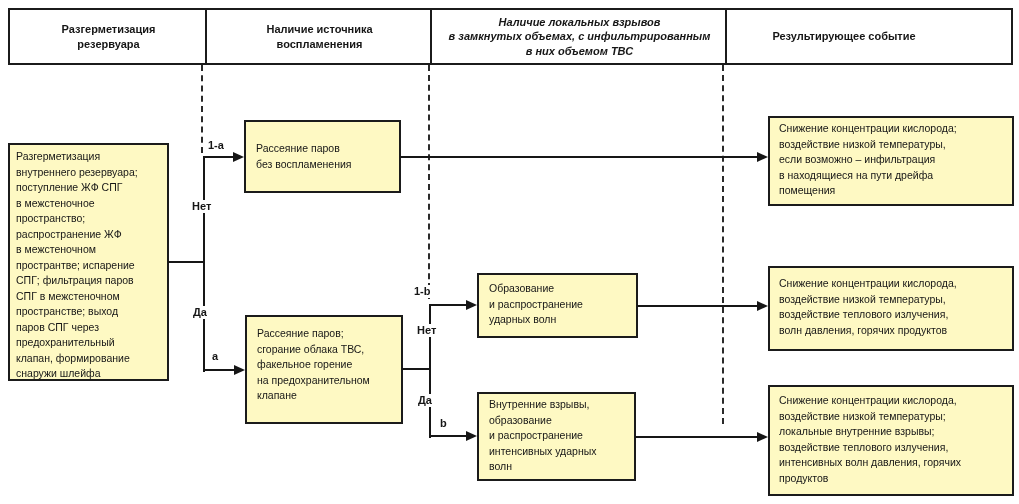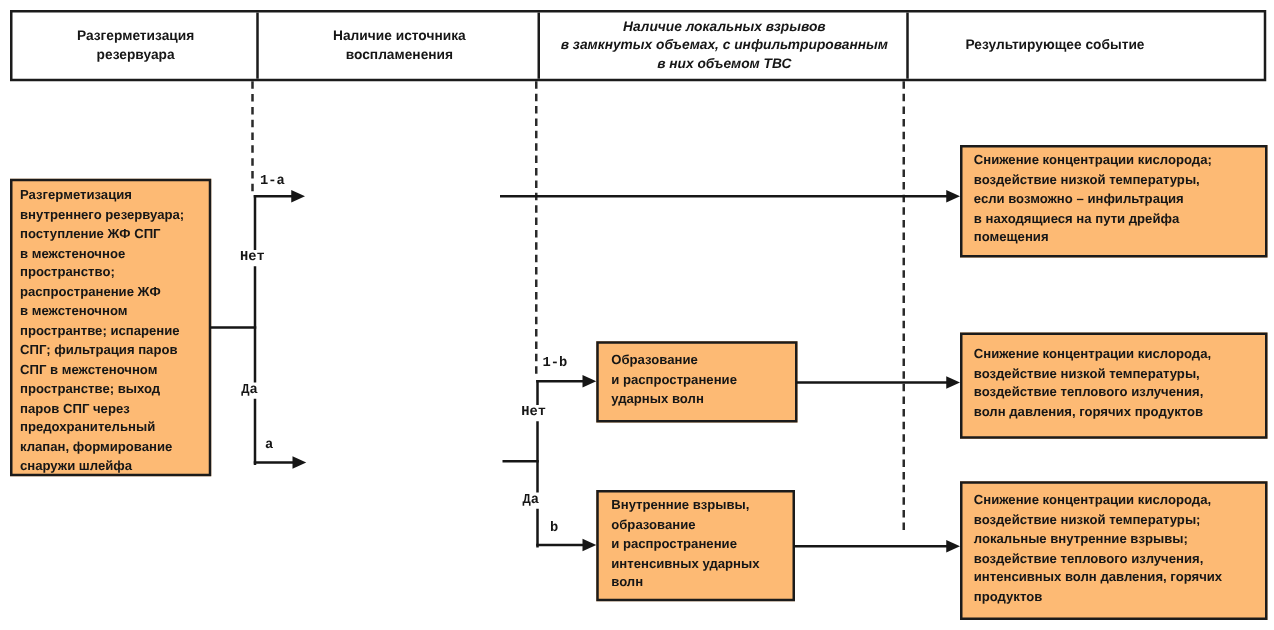--- a/index.html
+++ b/index.html
@@ -2,40 +2,40 @@
 <html><head>
 <meta charset="utf-8">
 <style>
   html,body{margin:0;padding:0;background:#fff;}
   #canvas{
     position:relative;width:1019px;height:504px;background:#fff;overflow:hidden;
     font-family:"Liberation Sans","DejaVu Sans",sans-serif;
     color:#161616;
   }
   .box{
-    position:absolute;box-sizing:border-box;border:2px solid #1b1b1b;background:#fdba74;
-    font-weight:bold;font-size:10.5px;line-height:15.5px;white-space:pre-line;
+    position:absolute;box-sizing:border-box;border:2px solid #1b1b1b;background:#fef9c3;
+    font-weight:normal;font-size:10.5px;line-height:15.5px;white-space:pre-line;
   }
   .hdr{position:absolute;box-sizing:border-box;border:2px solid #1b1b1b;background:#fff;}
   .hdr-cell{
     position:absolute;top:0;bottom:0;display:flex;align-items:center;justify-content:center;
     text-align:center;font-weight:bold;font-size:11px;line-height:14.5px;white-space:pre-line;
   }
   .hdr-div{position:absolute;top:0;bottom:0;width:2px;background:#1b1b1b;}
   .hline{position:absolute;height:2px;background:#161616;}
   .vline{position:absolute;width:2px;background:#161616;}
   .dash{position:absolute;width:0;border-left:2px dashed #2a2a2a;}
   .ah{
     position:absolute;width:0;height:0;
     border-top:5px solid transparent;border-bottom:5px solid transparent;
     border-left:11px solid #161616;
   }
   .lbl{
     position:absolute;font-weight:bold;font-size:11px;line-height:13px;
-    background:#fff;padding:0 2px;white-space:nowrap;font-family:Liberation Mono, monospace;
+    background:#fff;padding:0 2px;white-space:nowrap;
   }
 </style>
 </head>
 <body>
 
 <div id="canvas">
 
   <div class="hdr" style="left:8px;top:8px;width:1005px;height:57px;">
     <div class="hdr-cell" style="left:0;width:197px;">Разгерметизация
 резервуара</div>
@@ -74,32 +74,39 @@
   <div class="vline" style="left:203px;top:156px;height:216px;"></div>
   <div class="hline" style="left:203px;top:156px;width:32px;"></div>
   <div class="ah" style="left:233px;top:152px;"></div>
   <div class="hline" style="left:203px;top:369px;width:33px;"></div>
   <div class="ah" style="left:234px;top:365px;"></div>
   <div class="lbl" style="left:206px;top:139px;">1-a</div>
   <div class="lbl" style="left:190px;top:200px;">Нет</div>
   <div class="lbl" style="left:191px;top:306px;">Да</div>
   <div class="lbl" style="left:210px;top:350px;">a</div>
 
+  <div class="box" style="left:244px;top:120px;width:157px;height:73px;display:flex;align-items:center;padding-left:10px;">Рассеяние паров
+без воспламенения</div>
 
+  <div class="box" style="left:245px;top:315px;width:158px;height:109px;padding:9px 2px 0 10px;">Рассеяние паров;
+сгорание облака ТВС,
+факельное горение
+на предохранительном
+клапане</div>
 
   <div class="hline" style="left:400px;top:156px;width:359px;"></div>
   <div class="ah" style="left:757px;top:152px;"></div>
 
   <div class="hline" style="left:402px;top:368px;width:29px;"></div>
   <div class="vline" style="left:429px;top:304px;height:134px;"></div>
   <div class="hline" style="left:429px;top:304px;width:38px;"></div>
   <div class="ah" style="left:466px;top:300px;"></div>
   <div class="hline" style="left:429px;top:435px;width:38px;"></div>
   <div class="ah" style="left:466px;top:431px;"></div>
-  <div class="lbl" style="left:432px;top:285px;">1-b</div>
+  <div class="lbl" style="left:412px;top:285px;">1-b</div>
   <div class="lbl" style="left:415px;top:324px;">Нет</div>
   <div class="lbl" style="left:416px;top:394px;">Да</div>
   <div class="lbl" style="left:438px;top:417px;">b</div>
 
   <div class="box" style="left:477px;top:273px;width:161px;height:65px;padding:6px 2px 0 10px;">Образование
 и распространение
 ударных волн</div>
 
   <div class="box" style="left:477px;top:392px;width:159px;height:89px;padding:3px 2px 0 10px;">Внутренние взрывы,
 образование

